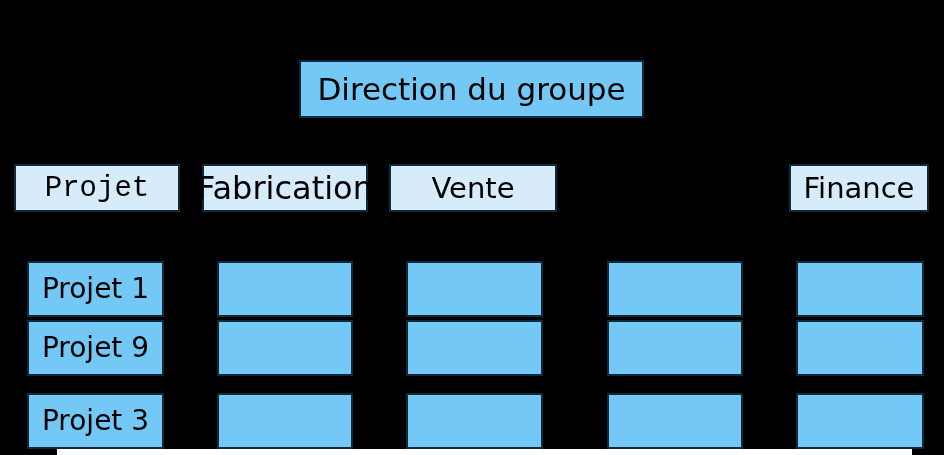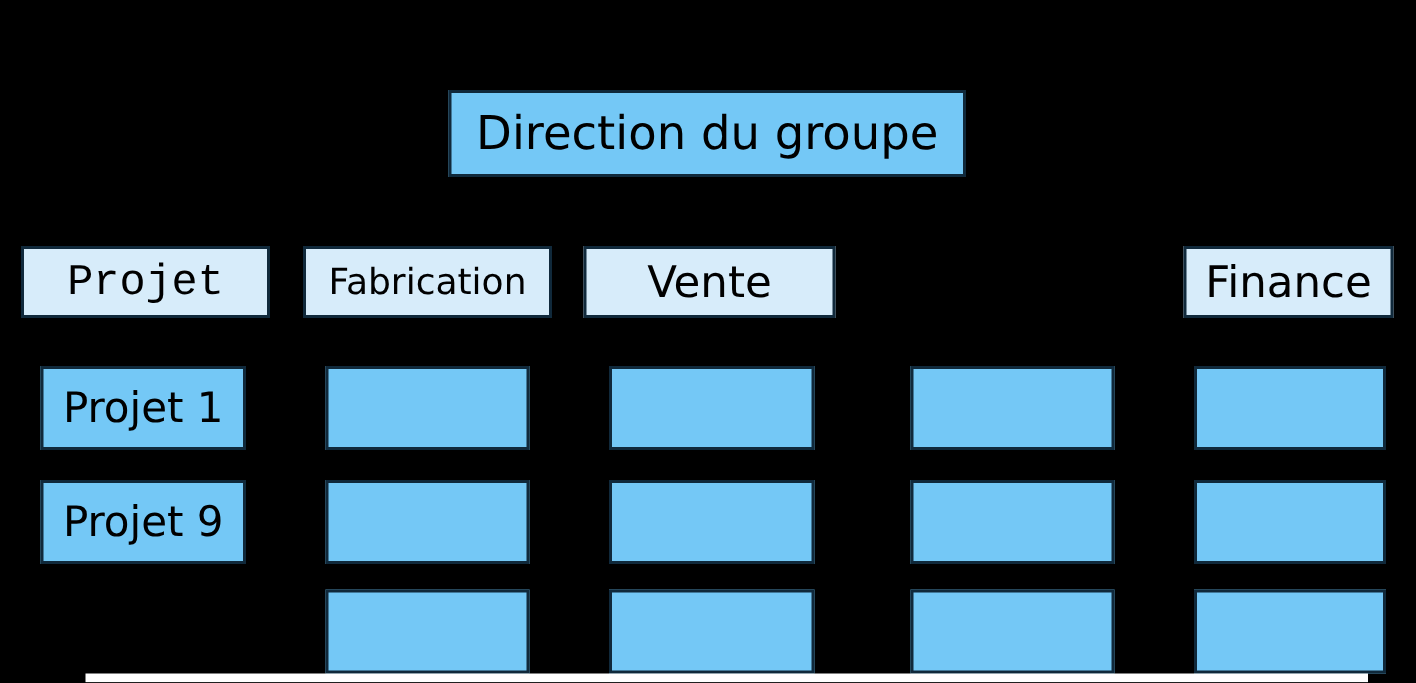--- a/index.html
+++ b/index.html
@@ -36,38 +36,38 @@
     left: 287px; top: 60px; width: 345px; height: 58px;
     background: var(--box-fill);
     font-size: 31px;
   }
   .hdr {
     top: 164px; height: 48px;
     background: var(--header-fill);
     font-size: 29px;
   }
   .hdr.h0 { left: 2px;   width: 166px; font-family: Liberation Mono, monospace; }
-  .hdr.h1 { left: 190px; width: 166px; font-size: 24px; }
+  .hdr.h1 { left: 190px; width: 166px; font-size: 32px; }
   .hdr.h2 { left: 377px; width: 168px; text-align: right; }
   .hdr.h3 { left: 584px; width: 169px; }
   .hdr.h4 { left: 777px; width: 140px; }
   .rowlabel {
     left: 15px; width: 137px; height: 56px;
     background: var(--box-fill);
     font-size: 28px;
   }
   .cell {
     height: 56px;
     background: var(--box-fill);
   }
   .cell.c1 { left: 205px; width: 136px; }
   .cell.c2 { left: 394px; width: 137px; }
   .cell.c3 { left: 595px; width: 136px; }
   .cell.c4 { left: 784px; width: 128px; }
-  .r0 { top: 244px; text-align: center; }
+  .r0 { top: 261px; text-align: center; }
   .r1 { top: 320px; }
   .r2 { top: 393px; }
   .strip {
     position: absolute;
     left: 57px; top: 449px; width: 855px; height: 6px;
     background: var(--strip);
   }
 </style>
 </head>
 <body>
@@ -100,20 +100,23 @@
   <div class="box cell c4 r0"></div>
 
   <div class="box rowlabel r1">
     <span>Projet 9</span>
   </div>
   <div class="box cell c1 r1"></div>
   <div class="box cell c2 r1"></div>
   <div class="box cell c3 r1"></div>
   <div class="box cell c4 r1"></div>
 
+  <div class="box rowlabel r2">
+    <span>Projet 3</span>
+  </div>
   <div class="box cell c1 r2"></div>
   <div class="box cell c2 r2"></div>
   <div class="box cell c3 r2"></div>
   <div class="box cell c4 r2"></div>
 
   <div class="strip"></div>
 
 </div>
 
 </body></html>

